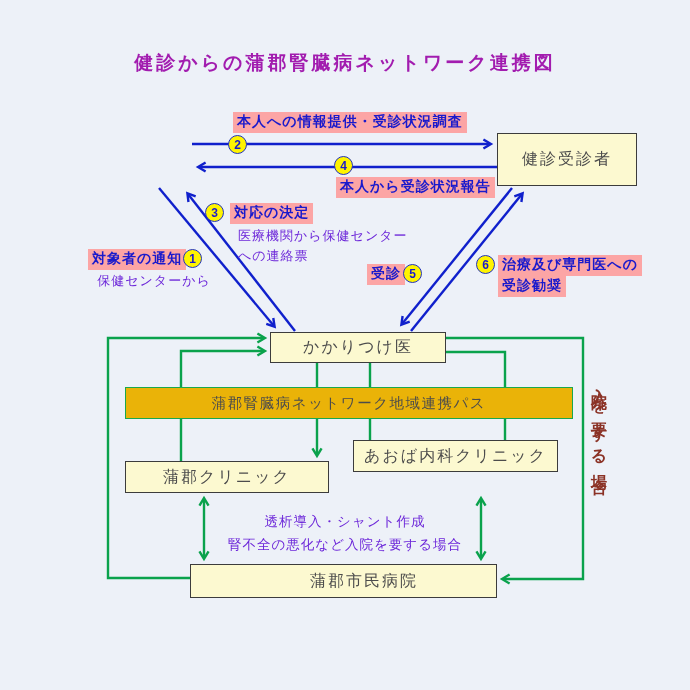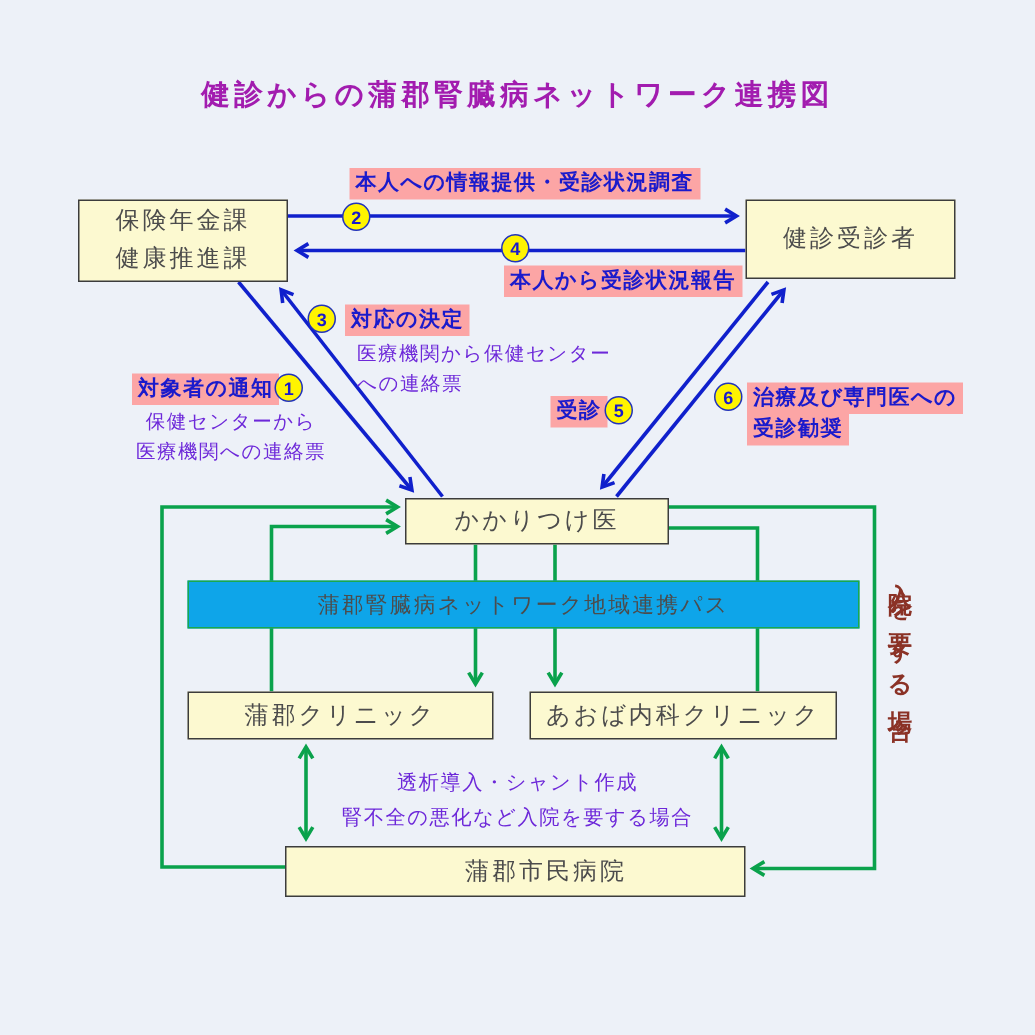--- a/index.html
+++ b/index.html
@@ -17,21 +17,21 @@
     font-size:19px;font-weight:600;letter-spacing:3px;color:#a21caf;
   }
   svg.lines{position:absolute;left:0;top:0;z-index:1;}
   .node{
     position:absolute;z-index:2;
     background:#fcf9d0;border:1.4px solid #3c3c3c;
     display:flex;align-items:center;justify-content:center;
     color:#4c4c4c;font-size:16px;letter-spacing:2px;
     box-sizing:border-box;text-align:center;
   }
-  .node.green{background:#0ea5e9;border:1.6px solid #1aa84e;font-size:14.5px;letter-spacing:1.5px;}
+  .node.green{background:#eab308;border:1.6px solid #1aa84e;font-size:14.5px;letter-spacing:1.5px;}
   .node .two-line{line-height:1.55;}
   .hl{
     position:absolute;z-index:3;
     background:#fca5a5;color:#1a1acc;
     font-size:14px;font-weight:bold;letter-spacing:1px;
     padding:1px 4px 2px 4px;white-space:nowrap;
   }
   .circ{
     position:absolute;z-index:3;
     width:19px;height:19px;border-radius:50%;
@@ -86,44 +86,38 @@
       <path d="M505,461 L505,352 L424,352" marker-end="url(#ag)"></path>
       <path d="M317,363 L317,455" marker-end="url(#ag)"></path>
       <path d="M370,363 L370,455" marker-end="url(#ag)"></path>
       <path d="M204,528 L204,499" marker-end="url(#ag)"></path>
       <path d="M204,528 L204,558" marker-end="url(#ag)"></path>
       <path d="M481,528 L481,499" marker-end="url(#ag)"></path>
       <path d="M481,528 L481,558" marker-end="url(#ag)"></path>
     </g>
   </svg>
 
-  <div class="node" style="left:52px;top:133px;width:140px;height:55px;">
-    <div class="two-line">
-      <div>保険年金課</div>
-      <div>健康推進課</div>
-    </div>
-  </div>
 
   <div class="node" style="left:497px;top:133px;width:140px;height:53px;">
     <span>健診受診者</span>
   </div>
 
   <div class="node" style="left:270px;top:332px;width:176px;height:31px;">
     <span>かかりつけ医</span>
   </div>
 
   <div class="node green" style="left:125px;top:387px;width:448px;height:32px;">
     <span>蒲郡腎臓病ネットワーク地域連携パス</span>
   </div>
 
   <div class="node" style="left:125px;top:461px;width:204px;height:32px;">
     <span>蒲郡クリニック</span>
   </div>
 
-  <div class="node" style="left:353px;top:461px;width:205px;height:32px;">
+  <div class="node" style="left:353px;top:440px;width:205px;height:32px;">
     <span>あおば内科クリニック</span>
   </div>
 
   <div class="node" style="left:190px;top:564px;width:307px;height:34px;padding-left:41px;">
     <span>蒲郡市民病院</span>
   </div>
 
   <div class="hl" style="left:233px;top:112px;">本人への情報提供・受診状況調査</div>
   <div class="circ" style="left:228px;top:135px;">2</div>
 
@@ -134,21 +128,20 @@
   <div class="hl" style="left:230px;top:203px;">対応の決定</div>
   <div class="note" style="left:238px;top:226px;">
     <div>医療機関から保健センター</div>
     <div>への連絡票</div>
   </div>
 
   <div class="hl" style="left:88px;top:249px;">対象者の通知</div>
   <div class="circ" style="left:183px;top:249px;">1</div>
   <div class="note center" style="left:84px;top:271px;width:140px;">
     <div>保健センターから</div>
-    <div>医療機関への連絡票</div>
   </div>
 
   <div class="hl" style="left:367px;top:264px;">受診</div>
   <div class="circ" style="left:403px;top:264px;">5</div>
 
   <div class="circ" style="left:476px;top:255px;">6</div>
   <div class="hl" style="left:498px;top:255px;">治療及び専門医への</div>
   <div class="hl" style="left:498px;top:276px;">受診勧奨</div>
 
   <div class="note center" style="left:195px;top:510px;width:300px;line-height:23px;font-size:13.5px;">

